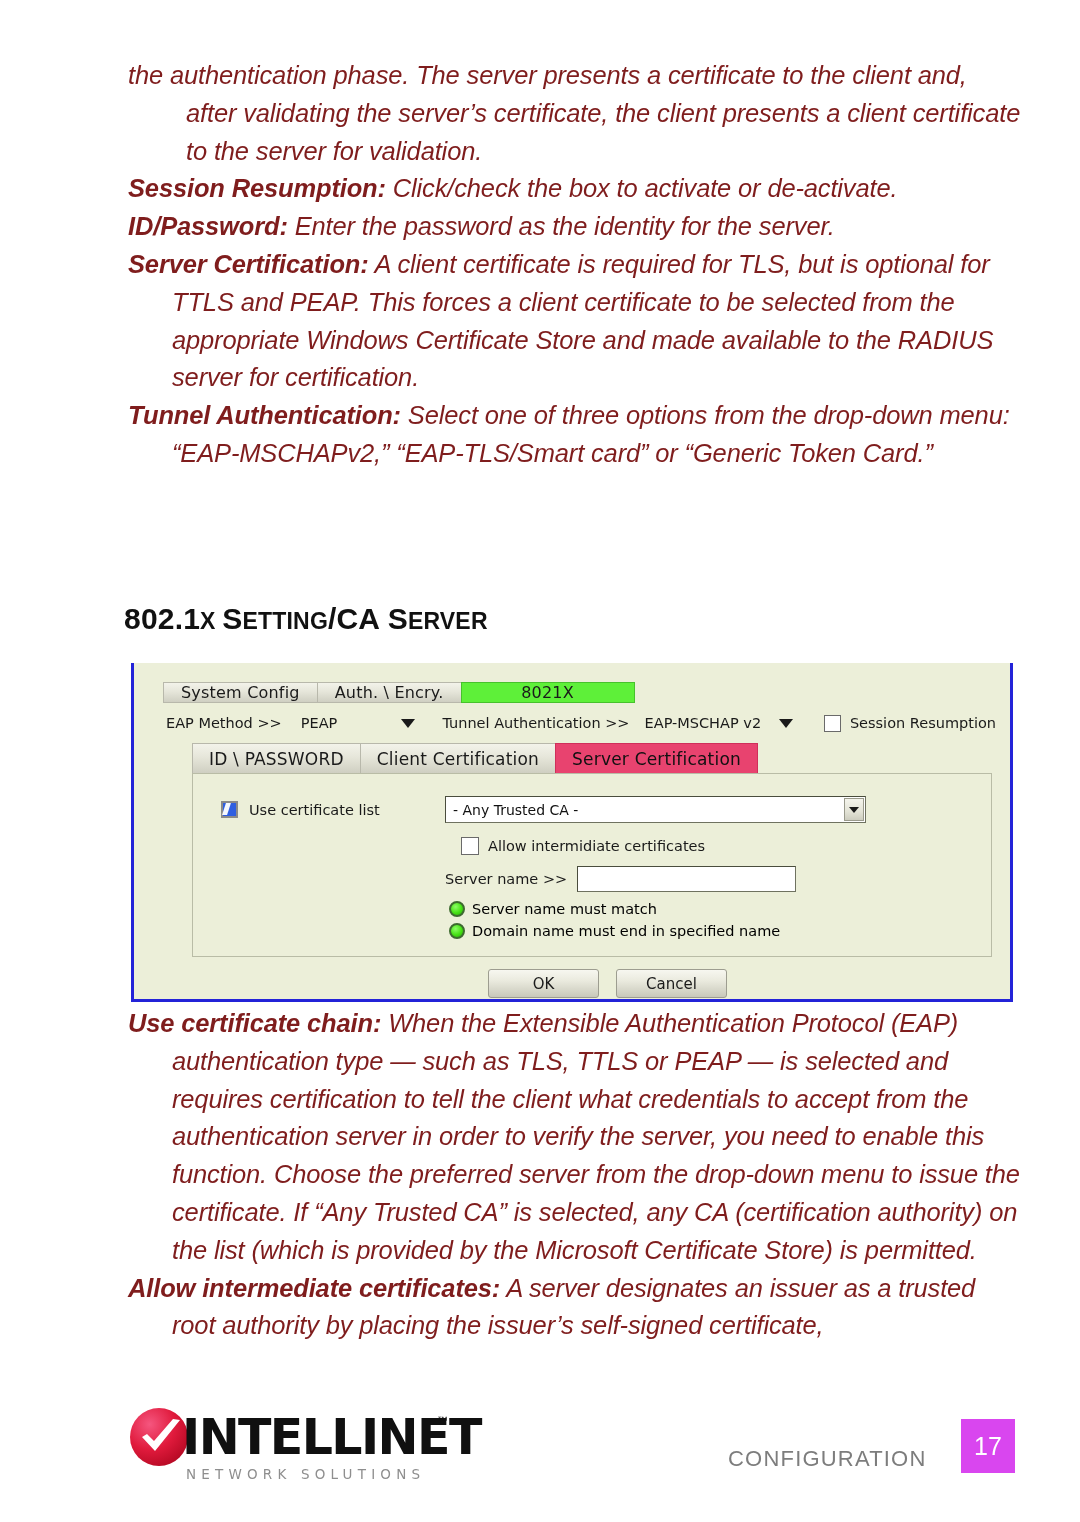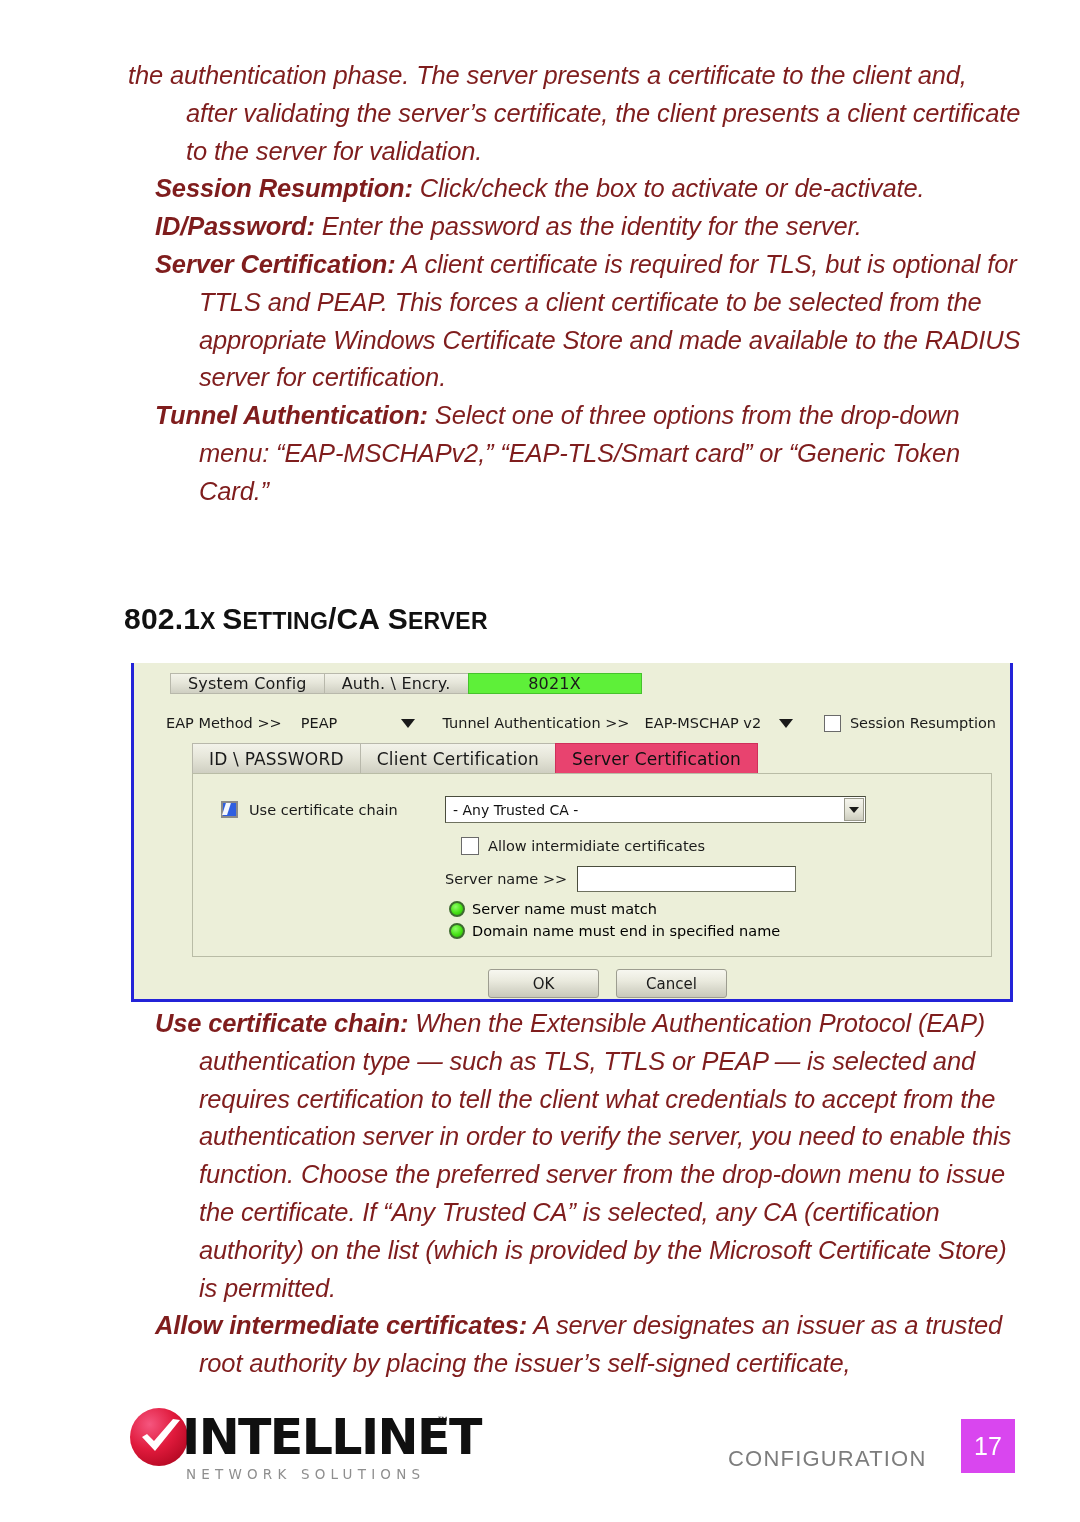--- a/index.html
+++ b/index.html
@@ -38,21 +38,20 @@
   .prose-bottom { top: 1005px; }
 
   .para {
     margin: 0 0 0 0;
     text-indent: 0;
     padding-left: 44px;
   }
   .para.hang {
     padding-left: 44px;
     text-indent: -44px;
-    margin-left: 27px;
   }
   .para.cont {
     padding-left: 58px;
     text-indent: -58px;
   }
   .lead {
     font-weight: bold;
   }
 
   
@@ -75,25 +74,25 @@
     width: 882px;
     height: 339px;
     background: #ecefd9;
     border: 3px solid #2323d8;
     border-top: none;
     box-sizing: border-box;
   }
 
   .tabstrip {
     position: absolute;
-    left: 36px;
+    left: 29px;
     top: 10px;
     height: 30px;
     display: flex;
-    align-items: flex-start;
+    align-items: flex-end;
   }
   .tab {
     font-size: 16px;
     color: #1a1a1a;
     padding: 0 17px;
     display: flex;
     align-items: center;
     justify-content: center;
     background: linear-gradient(to bottom, #f3f3ea 0%, #e6e6da 45%, #cfcfc2 100%);
     border: 1px solid #b8b8ab;
@@ -388,21 +387,21 @@
     <div class="subtabstrip">
       <div class="tab">ID \ PASSWORD</div>
       <div class="tab">Client Certification</div>
       <div class="tab pink">Server Certification</div>
     </div>
 
     <div class="groupbox">
 
       <div class="gb-row row-usechain">
         <span class="chk checked"></span>
-        <span>Use certificate chain</span>
+        <span>Use certificate list</span>
       </div>
 
       <div class="combo">
         <span>- Any Trusted CA -</span>
         <span class="combo-btn">
           <span class="caret"></span>
         </span>
       </div>
 
       <div class="gb-row row-allow">

